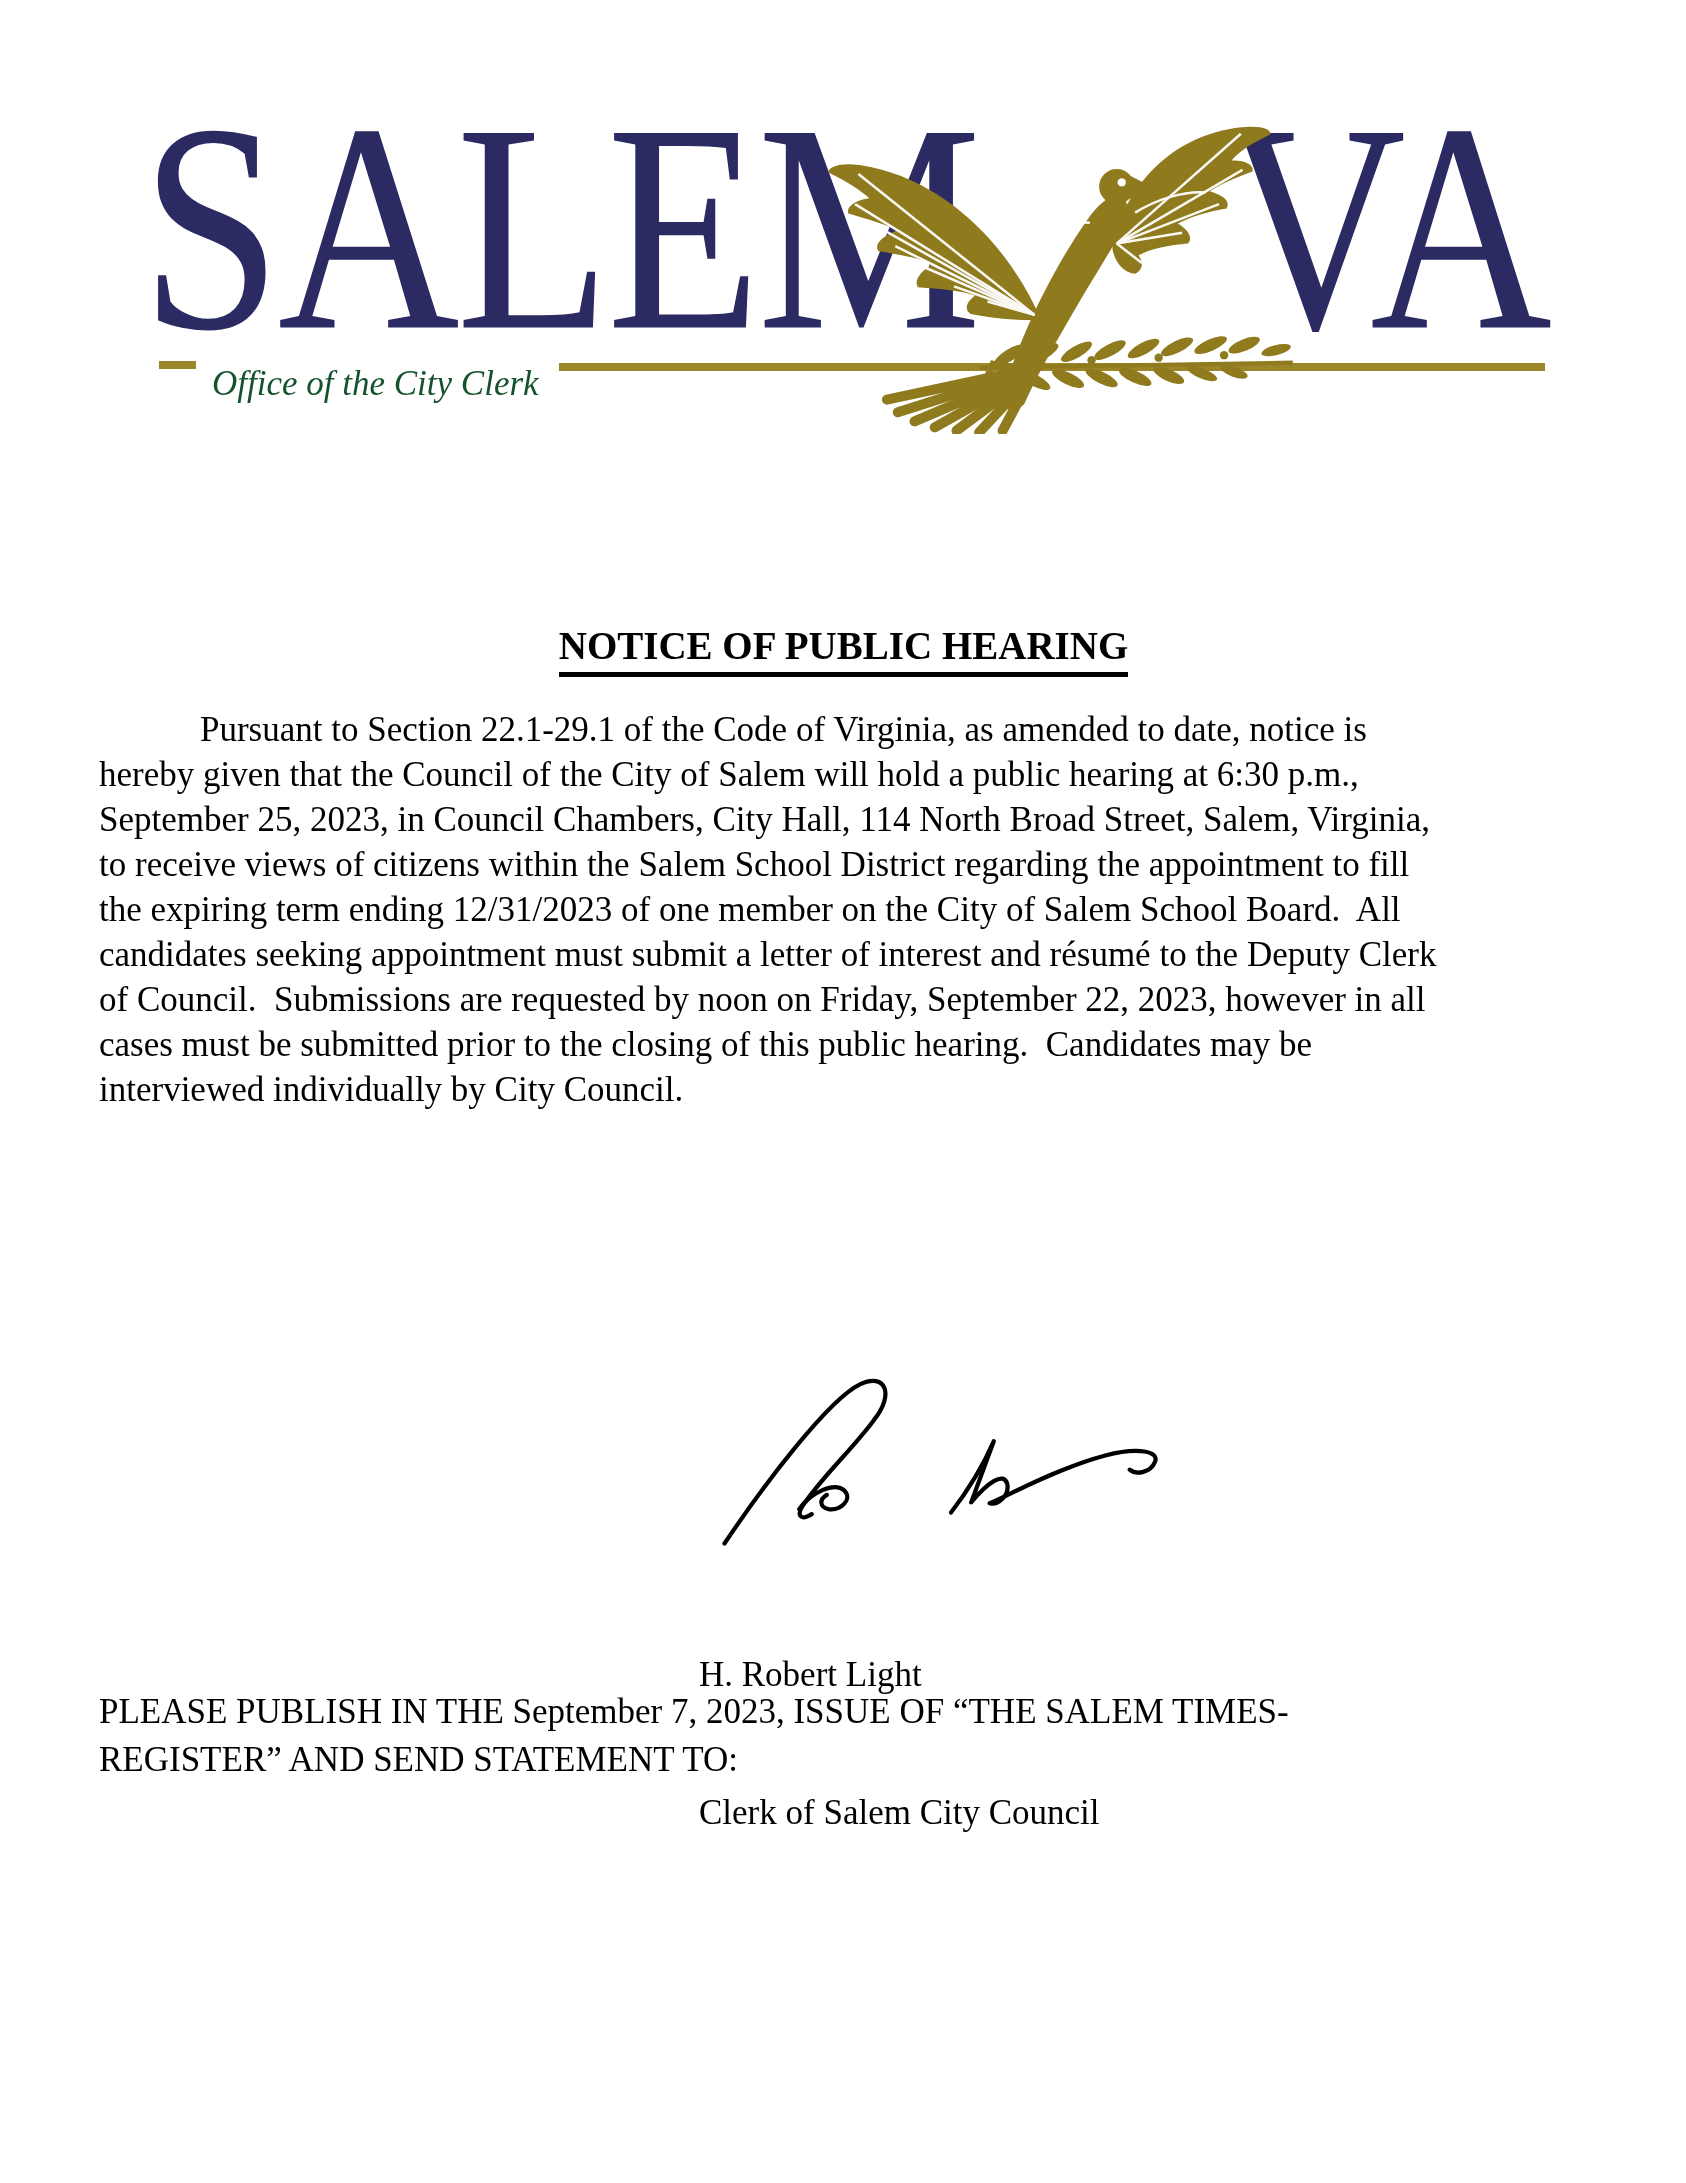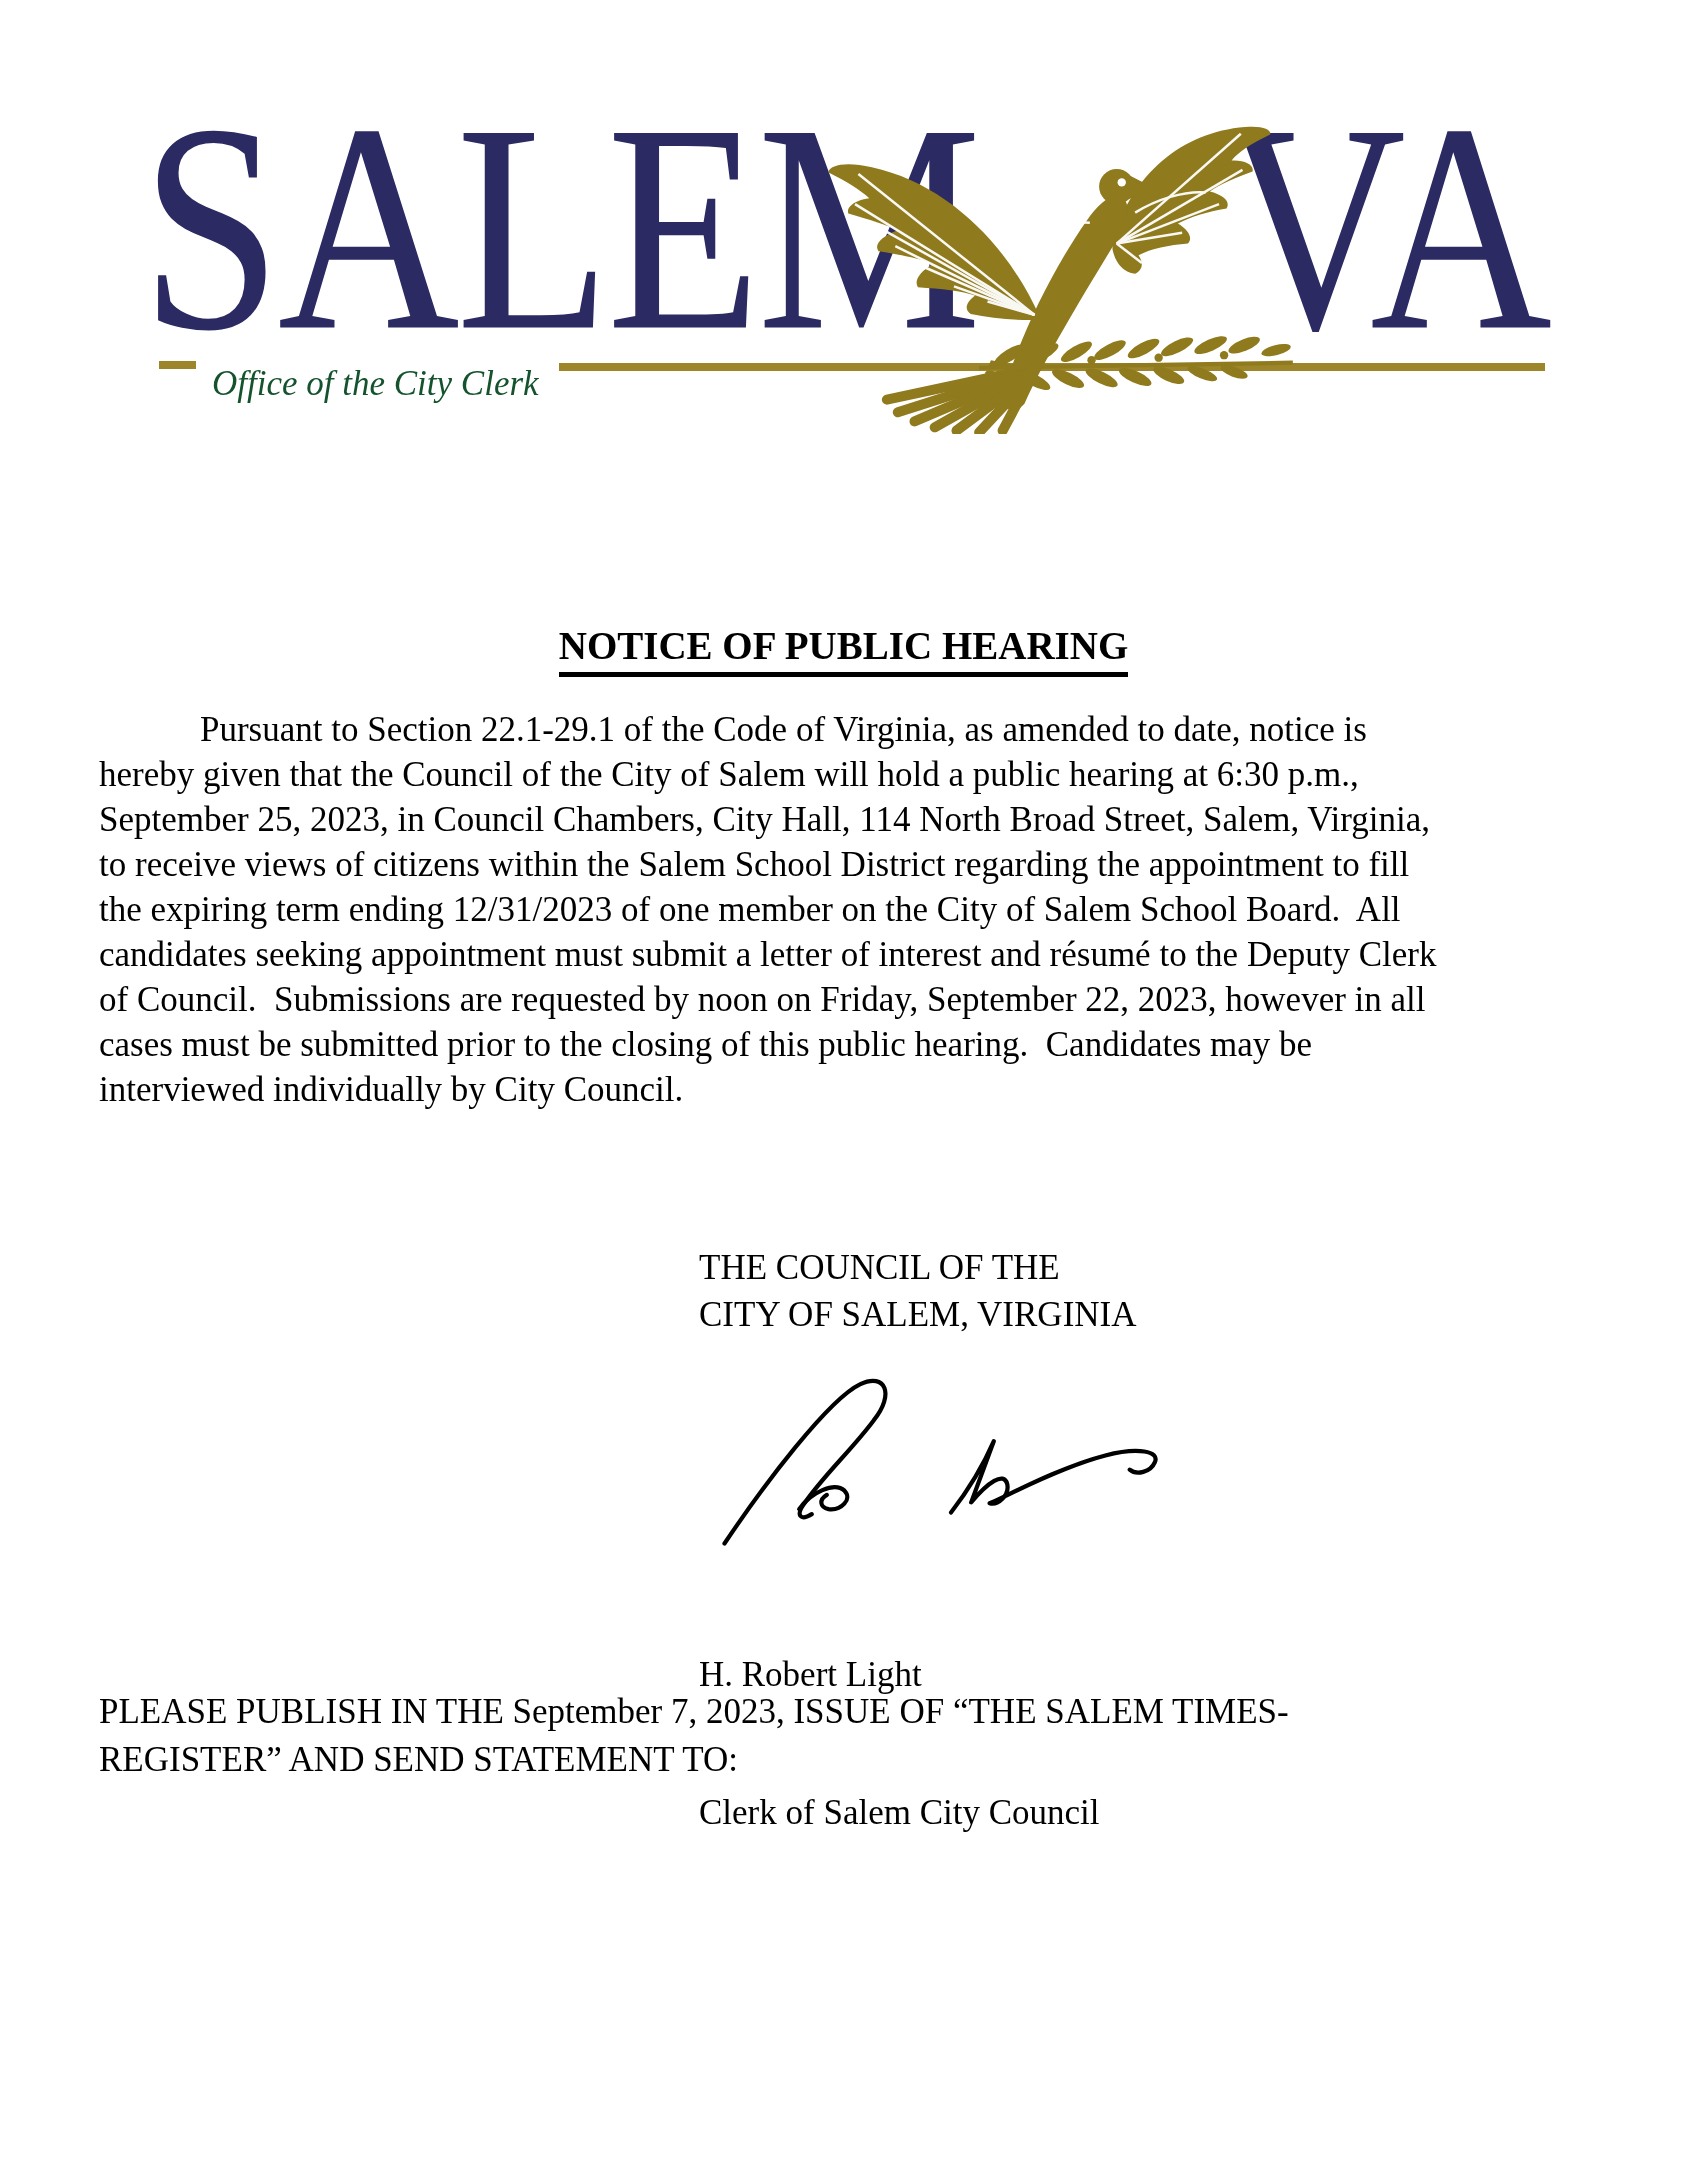--- a/index.html
+++ b/index.html
@@ -224,22 +224,20 @@
   <div class="abs doc-text" id="notice-body">Pursuant to Section 22.1-29.1 of the Code of Virginia, as amended to date, notice is
 hereby given that the Council of the City of Salem will hold a public hearing at 6:30 p.m.,
 September 25, 2023, in Council Chambers, City Hall, 114 North Broad Street, Salem, Virginia,
 to receive views of citizens within the Salem School District regarding the appointment to fill
 the expiring term ending 12/31/2023 of one member on the City of Salem School Board.  All
 candidates seeking appointment must submit a letter of interest and résumé to the Deputy Clerk
 of Council.  Submissions are requested by noon on Friday, September 22, 2023, however in all
 cases must be submitted prior to the closing of this public hearing.  Candidates may be
 interviewed individually by City Council.</div>
 
-  <div class="abs doc-text" id="council-block">THE COUNCIL OF THE
-CITY OF SALEM, VIRGINIA</div>
 
   <svg class="abs" id="signature" viewBox="0 0 590 240" xmlns="http://www.w3.org/2000/svg">
     <g stroke="#000000" stroke-width="5" fill="none" stroke-linecap="round" stroke-linejoin="round">
       <path d="M28,210 C75,140 152,38 190,20
                C220,6 231,32 206,63
                C180,98 143,132 122,164
                C113,177 119,183 132,175"></path>
       <path d="M117,169 C131,149 159,136 171,147
                C181,157 167,171 152,169
                C142,167 140,158 150,152"></path>

